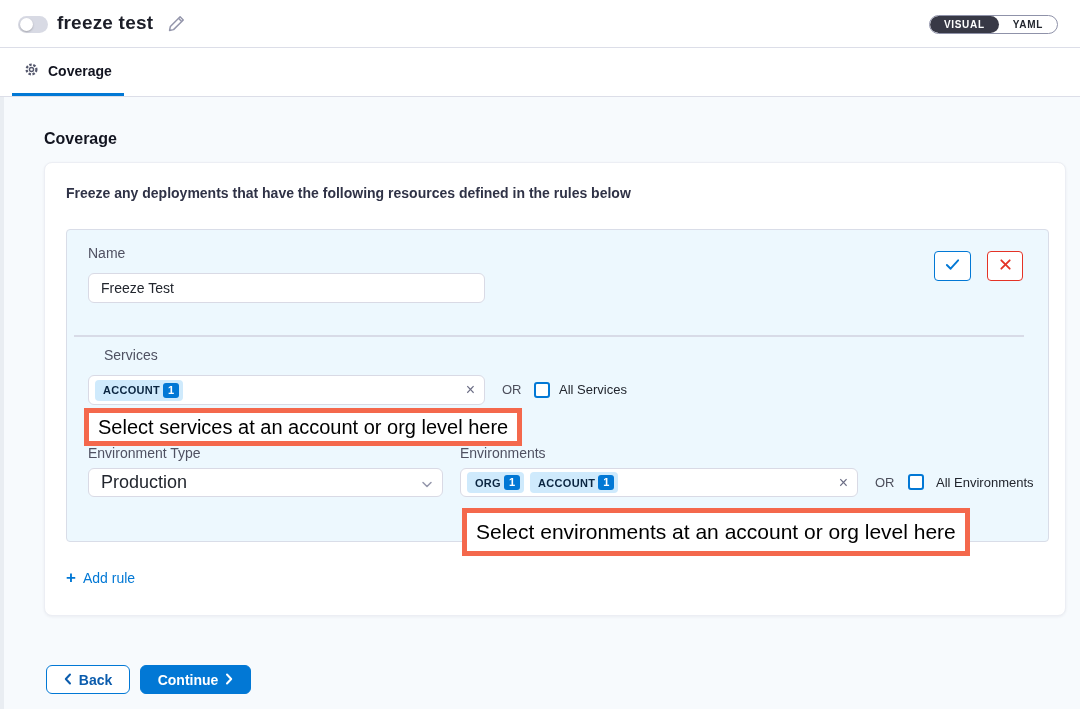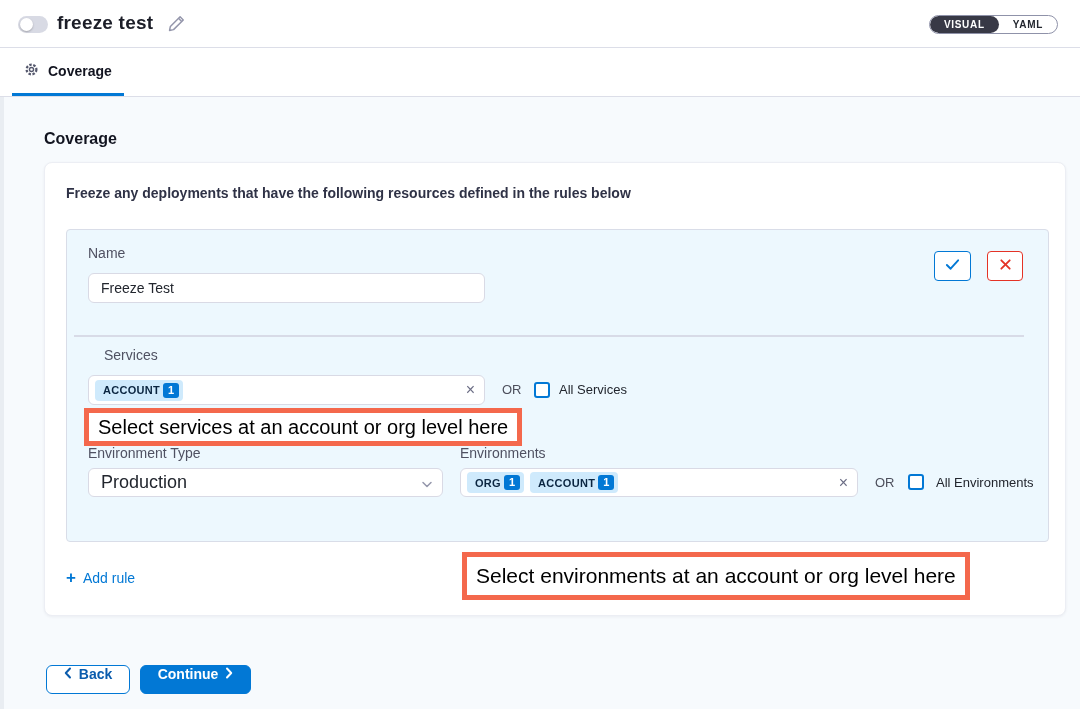--- a/index.html
+++ b/index.html
@@ -119,21 +119,21 @@
     display:flex; align-items:center; padding:0 9px; z-index:5;
   }
   .add-rule {
     position:absolute; left:66px; top:569px; display:flex; align-items:center; gap:7px;
     color:#0278d5; font-size:14px; font-weight:500; cursor:pointer;
   }
   .add-rule .plus { font-size:17px; font-weight:600; line-height:17px; }
   
   .btn {
     position:absolute; top:665px; height:29px; border-radius:6px;
-    display:flex; align-items:flex-start; justify-content:center; gap:7px;
+    display:flex; align-items:center; justify-content:center; gap:7px;
     font-size:14px; font-weight:700; cursor:pointer;
   }
   .btn.back { left:46px; width:84px; background:#ffffff; border:1px solid #0278d5; color:#0b5cad; }
   .btn.continue { left:140px; width:111px; background:#0278d5; border:1px solid #0278d5; color:#ffffff; }
 </style>
 </head>
 <body>
 
 <div class="header">
   <div class="toggle">
@@ -228,21 +228,21 @@
   <div class="tag">
     <span class="tag-text">ACCOUNT</span>
     <span class="tag-count">1</span>
   </div>
   <span class="clear-x">×</span>
 </div>
 <div class="or-text" style="left:875px; top:468px; line-height:29px;">OR</div>
 <div class="checkbox" style="left:908px; top:474px;"></div>
 <div class="cb-label" style="left:936px; top:468px; line-height:29px;">All Environments</div>
 
-<div class="annotation" style="left:462px; top:508px; height:48px; font-size:21px;margin-top:44px;">Select environments at an account or org level here</div>
+<div class="annotation" style="left:462px; top:508px; height:48px; font-size:21px;">Select environments at an account or org level here</div>
 
 <div class="add-rule">
   <span class="plus">+</span>
   <span>Add rule</span>
 </div>
 
 <div class="btn back">
   <span>
     <svg width="8" height="12" viewBox="0 0 8 12">
       <polyline points="6,1.5 1.8,6 6,10.5" fill="none" stroke="#0b5cad" stroke-width="2" stroke-linecap="round" stroke-linejoin="round"></polyline>

